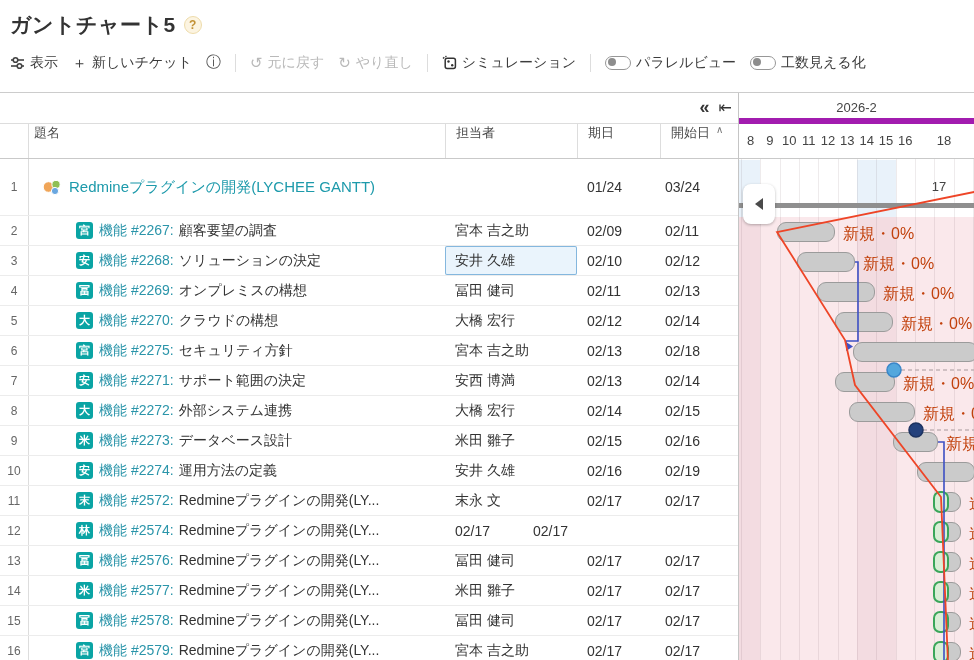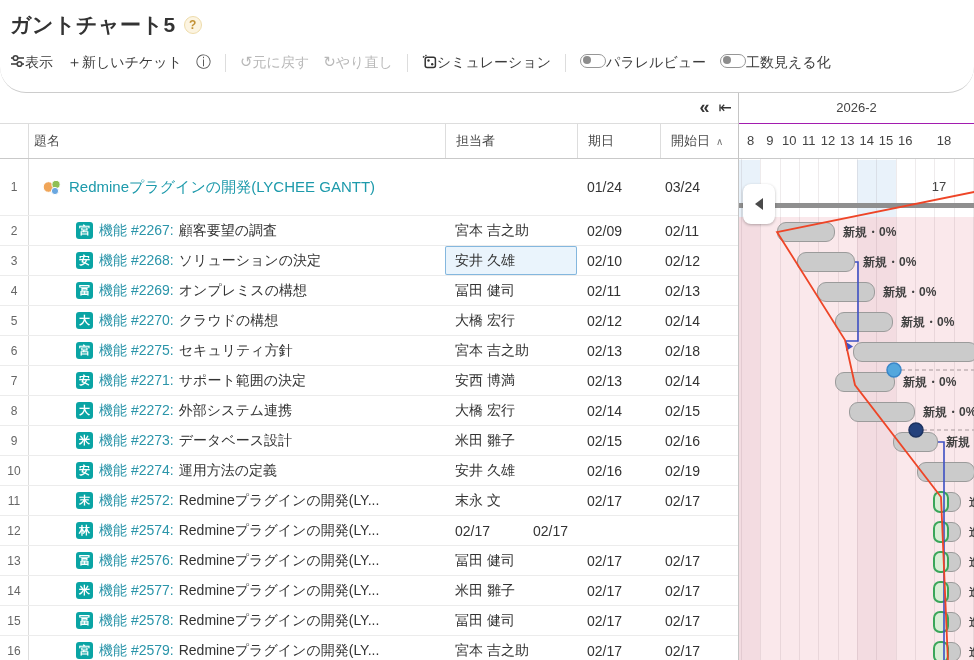--- a/index.html
+++ b/index.html
@@ -1,43 +1,43 @@
 <!DOCTYPE html>
 <html><head>
 <meta charset="utf-8">
 <style>
   * { margin:0; padding:0; box-sizing:border-box; }
   body { font-family:"Liberation Sans","DejaVu Sans",sans-serif; background:#fff; }
   #screen { position:relative; width:974px; height:660px; overflow:hidden; background:#fff; }
 
   
-  #top { position:absolute; left:0; top:0; width:974px; height:93px; border-bottom:1px solid #ccc; background:#fff;border-radius:26px; }
+  #top { position:absolute; left:0; top:0; width:974px; height:93px; border-bottom:1px solid #ccc; background:#fff; }
   .title-row { display:flex; align-items:center; gap:8px; padding:11px 0 0 10px; }
   .page-title { font-size:21px; font-weight:bold; color:#333; letter-spacing:.5px; }
   .help-badge { width:18px; height:18px; border-radius:50%; background:#fcf4e1; border:1px solid #eedcab;
     color:#c29136; font-size:12px; font-weight:bold; text-align:center; line-height:16px; }
   .toolbar { display:flex; align-items:center; gap:14px; padding:14px 0 0 10px; font-size:14px; color:#3c3c3c; white-space:nowrap; }
-  .tb-item { display:flex; cursor:pointer; }
+  .tb-item { display:flex; align-items:center; gap:5px; cursor:pointer; }
   .tb-item.disabled { color:#b9b9b9; }
   .tb-sep { width:1px; height:18px; background:#ddd; }
   .glyph { font-size:15px; line-height:1; }
   .glyph.gray { color:#b9b9b9; }
   .info-glyph { font-size:15px; color:#555; }
   .toggle { position:relative; width:26px; height:14px; border:1.5px solid #979797; border-radius:8px; background:#fff; }
   .toggle::after { content:""; position:absolute; left:2px; top:1.5px; width:8px; height:8px; border-radius:50%; background:#8d8d8d; }
 
   
   #left-pane { position:absolute; left:0; top:93px; width:738px; height:567px; background:#fff; overflow:hidden; }
   #splitter { position:absolute; left:738px; top:93px; width:1px; height:567px; background:#c5c5c5; }
   .lp-band1 { height:31px; border-bottom:1px solid #ddd; position:relative; }
   .pane-icons { position:absolute; right:6px; top:4px; display:flex; gap:9px; align-items:center; color:#333; }
   .pi-a { font-size:18px; font-weight:bold; cursor:pointer; }
   .pi-b { font-size:16px; cursor:pointer; }
   .lp-band2 { height:35px; border-bottom:1px solid #c9c9c9; display:flex; font-size:13px; color:#4a4a4a; }
-  .hc { display:flex; align-items:center; white-space:nowrap; }
+  .hc { display:flex; align-items:flex-start; white-space:nowrap; }
   .hc.num { width:29px; border-right:1px solid #ddd; }
   .hc.subject { width:416px; padding-left:5px; }
   .hc.assignee { width:132px; padding-left:10px; border-left:1px solid #ddd; }
   .hc.start { width:78px; padding-left:10px; border-left:1px solid #ddd; }
   .hc.due { width:83px; padding-left:10px; border-left:1px solid #ddd; }
   .sort-caret { font-size:10px; color:#777; margin-left:6px; }
 
   .trow { display:flex; height:30px; border-bottom:1px solid #ececec; font-size:14px; color:#333; align-items:center; }
   .trow.project { height:57px; }
   .c { height:100%; display:flex; align-items:center; white-space:nowrap; }
@@ -50,31 +50,31 @@
   .c.due { width:83px; padding-left:10px; }
   .badge { flex:0 0 17px; width:17px; height:17px; border-radius:3px; background:#0aa4a4; color:#fff;
     font-size:11px; font-weight:bold; text-align:center; line-height:17px; margin-right:6px; display:inline-block; }
   .ticket { color:#2b95aa; text-decoration:none; cursor:pointer; }
   .trow.project .ticket { color:#1d9aab; font-size:15px; }
   .ttl { color:#333; margin-left:5px; }
   .proj-icon { margin-right:7px; display:inline-flex; }
 
   
   #gantt { position:absolute; left:739px; top:93px; width:235px; height:567px; background:#fff; overflow:hidden; }
-  .g-month { height:31px; border-bottom:1px solid #a21caf; text-align:center; line-height:30px; font-size:13px; color:#444; background:#fff; position:relative; z-index:5; }
+  .g-month { height:31px; border-bottom:6px solid #a21caf; text-align:center; line-height:30px; font-size:13px; color:#444; background:#fff; position:relative; z-index:5; }
   .g-days { height:35px; border-bottom:1px solid #c9c9c9; position:relative; background:#fff; z-index:5; }
   .day-label { position:absolute; top:9px; transform:translateX(-50%); font-size:13px; color:#444; }
   .stripe-blue { position:absolute; top:67px; height:57px; background:#e9f2fa; z-index:0; }
   .pink { position:absolute; top:124px; bottom:0; left:0; right:0; background:#fae8eb; z-index:0; }
   .stripe-pink { position:absolute; top:124px; bottom:0; background:#f3dce1; z-index:0; }
   .gridline { position:absolute; top:31px; bottom:0; width:1px; background:rgba(90,60,70,0.10); z-index:1; }
   .psum { position:absolute; top:110px; left:0; right:0; height:5px; background:#8f8f8f; z-index:2; }
   .gbar { position:absolute; height:20px; background:#cbcbcb; border:1px solid #9b9b9b; border-radius:9px; z-index:2; cursor:pointer; }
   .gbar.greencap { height:22px; background:#d9eed6; border:2px solid #3aa65a; border-radius:7px; z-index:3; }
-  .bar-label { position:absolute; font-size:12px; color:#404040; z-index:3; white-space:nowrap;font-weight:bold; }
+  .bar-label { position:absolute; font-size:16px; color:#c2410c; z-index:3; white-space:nowrap; }
   #overlay { position:absolute; left:0; top:0; z-index:4; pointer-events:none; }
   .pill { position:absolute; left:4px; top:91px; width:32px; height:40px; background:#fff; border-radius:8px;
     box-shadow:0 1px 3px rgba(0,0,0,.28); z-index:5; display:flex; align-items:center; justify-content:center; cursor:pointer; }
   .pill .tri { width:0; height:0; border-top:6px solid transparent; border-bottom:6px solid transparent; border-right:8px solid #4a4a4a; }
 </style>
 </head>
 <body>
 
 <div id="screen">
 

